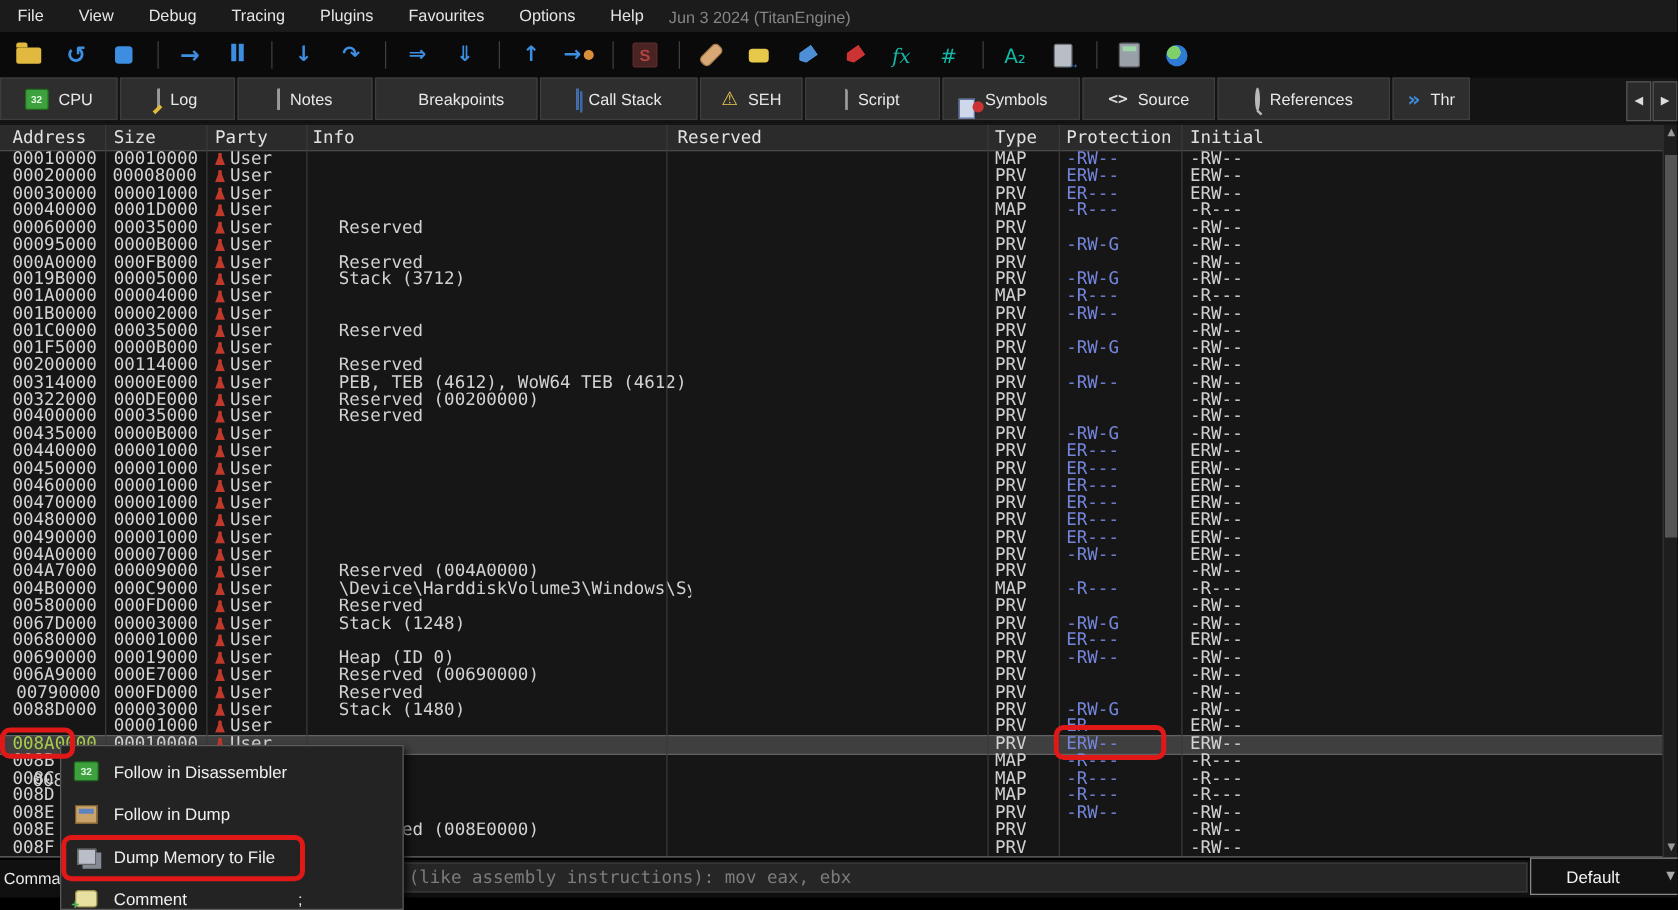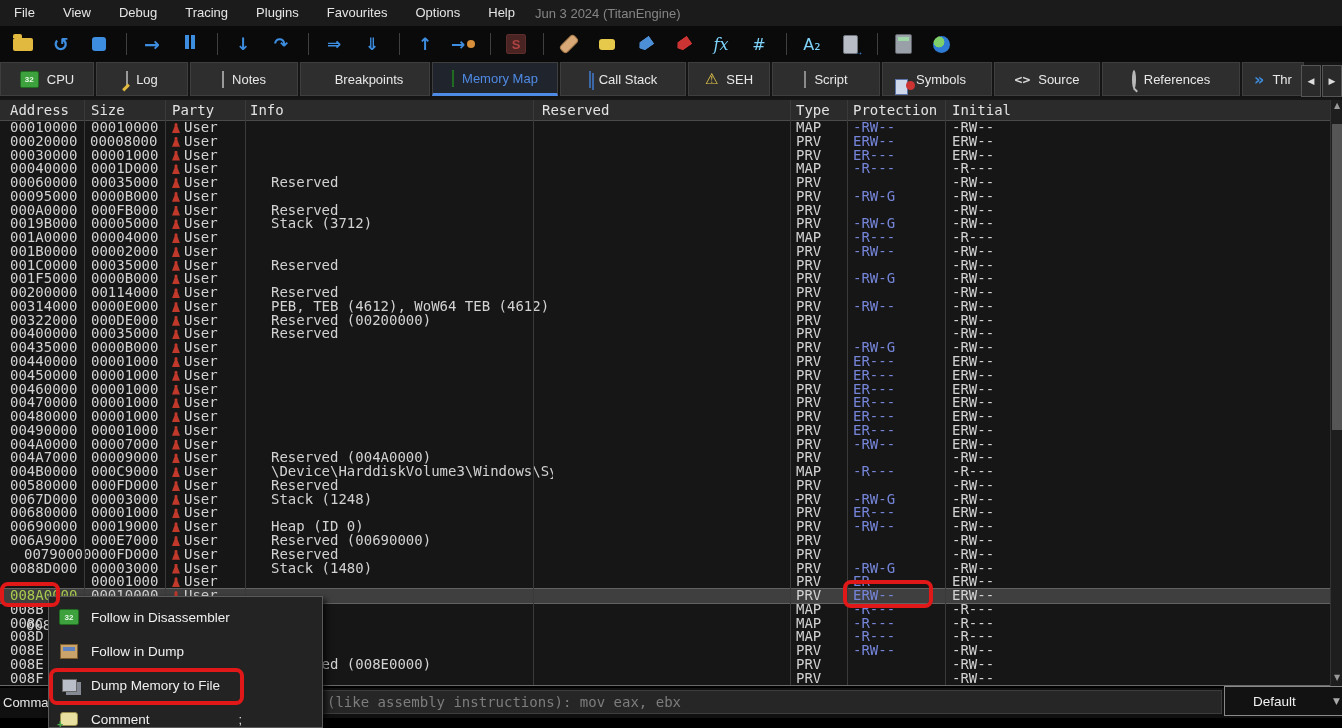--- a/index.html
+++ b/index.html
@@ -11,21 +11,21 @@
   #menubar{left:0;top:0;width:1342px;height:26px;background:#1b1b1b;display:flex;align-items:center;}
   .menu-item{padding:0 14px;font-size:13px;color:#e5e5e5;line-height:26px;}
   #menu-status{margin-left:6px;color:#858585;font-size:13px;}
 
   
   #toolbar{left:0;top:26px;width:1342px;height:36px;background:#0a0a0a;display:flex;align-items:center;padding-left:8px;box-sizing:border-box;}
   .tbi{width:30px;height:26px;display:flex;align-items:center;justify-content:center;margin-right:8px;}
   .tb-sep{width:1px;height:22px;background:#3f3f3f;margin:0 10px 0 4px;}
   .g{font-family:"DejaVu Sans",sans-serif;font-size:17px;font-weight:bold;color:#3d8de0;}
   .g.big{font-size:19px;}
-  .g.white{color:#7dd3fc;font-weight:normal;font-size:16px;text-align:right;}
+  .g.white{color:#14b8a6;font-weight:normal;font-size:16px;text-align:right;}
   .g.ital{font-style:italic;font-family:"DejaVu Serif",serif;}
   .ic-folder{width:20px;height:13px;background:#e0b93e;border-radius:2px;position:relative;}
   .ic-folder::before{content:"";position:absolute;top:-4px;left:0;width:9px;height:4px;background:#e0b93e;border-radius:2px 2px 0 0;}
   .ic-stop{width:14px;height:14px;background:#3d8de0;border-radius:3px;}
   .ic-pause i{display:inline-block;width:4px;height:14px;background:#3d8de0;margin:0 1px;}
   .ic-s{width:18px;height:18px;background:#4a2323;border:1px solid #5d2c2c;color:#b04343;font-weight:bold;
         font-size:13px;display:flex;align-items:center;justify-content:center;border-radius:2px;}
   .ic-patch{width:18px;height:8px;background:#d8a977;border:1px solid #a87b4d;border-radius:4px;transform:rotate(-45deg);}
   .ic-comment{width:16px;height:11px;background:#e6c84a;border-radius:3px;position:relative;}
   .ic-comment::after{content:"";position:absolute;left:3px;bottom:-4px;border:4px solid transparent;border-top-color:#e6c84a;}
@@ -225,24 +225,20 @@
       <span>Log</span>
     </div>
     <div class="tab" style="width: 108px;">
       <span><span class="ti-doc"></span></span>
       <span>Notes</span>
     </div>
     <div class="tab" style="width: 130px;">
       <span><span class="ti-dot"></span></span>
       <span>Breakpoints</span>
     </div>
-    <div class="tab active" style="width: 126px;">
-      <span><span class="ti-ram"></span></span>
-      <span>Memory Map</span>
-    </div>
     <div class="tab" style="width: 126px;">
       <span><span class="ti-stack"></span></span>
       <span>Call Stack</span>
     </div>
     <div class="tab" style="width: 82px;">
       <span><span class="ti-seh">⚠</span></span>
       <span>SEH</span>
     </div>
     <div class="tab" style="width: 108px;">
       <span><span class="ti-script"></span></span>
@@ -529,21 +525,21 @@
       </div>
       <div class="row">
         <span class="cell c-address" style="left: 10px;">006A9000</span>
         <span class="cell c-size" style="left: 91px;">000E7000</span>
         <span class="cell c-party" style="left: 172px;"><i class="p-user"></i>User</span>
         <span class="cell c-info" style="left: 250px;">Reserved (00690000)</span>
         <span class="cell c-type" style="left: 796px;">PRV</span>
         <span class="cell c-initial" style="left: 952px;">-RW--</span>
       </div>
       <div class="row">
-        <span class="cell c-address" style="left: 24px;">00790000</span>
+        <span class="cell c-address" style="left: 13px;">00790000</span>
         <span class="cell c-size" style="left: 91px;">000FD000</span>
         <span class="cell c-party" style="left: 172px;"><i class="p-user"></i>User</span>
         <span class="cell c-info" style="left: 250px;">Reserved</span>
         <span class="cell c-type" style="left: 796px;">PRV</span>
         <span class="cell c-initial" style="left: 952px;">-RW--</span>
       </div>
       <div class="row">
         <span class="cell c-address" style="left: 10px;">0088D000</span>
         <span class="cell c-size" style="left: 91px;">00003000</span>
         <span class="cell c-party" style="left: 172px;"><i class="p-user"></i>User</span>

